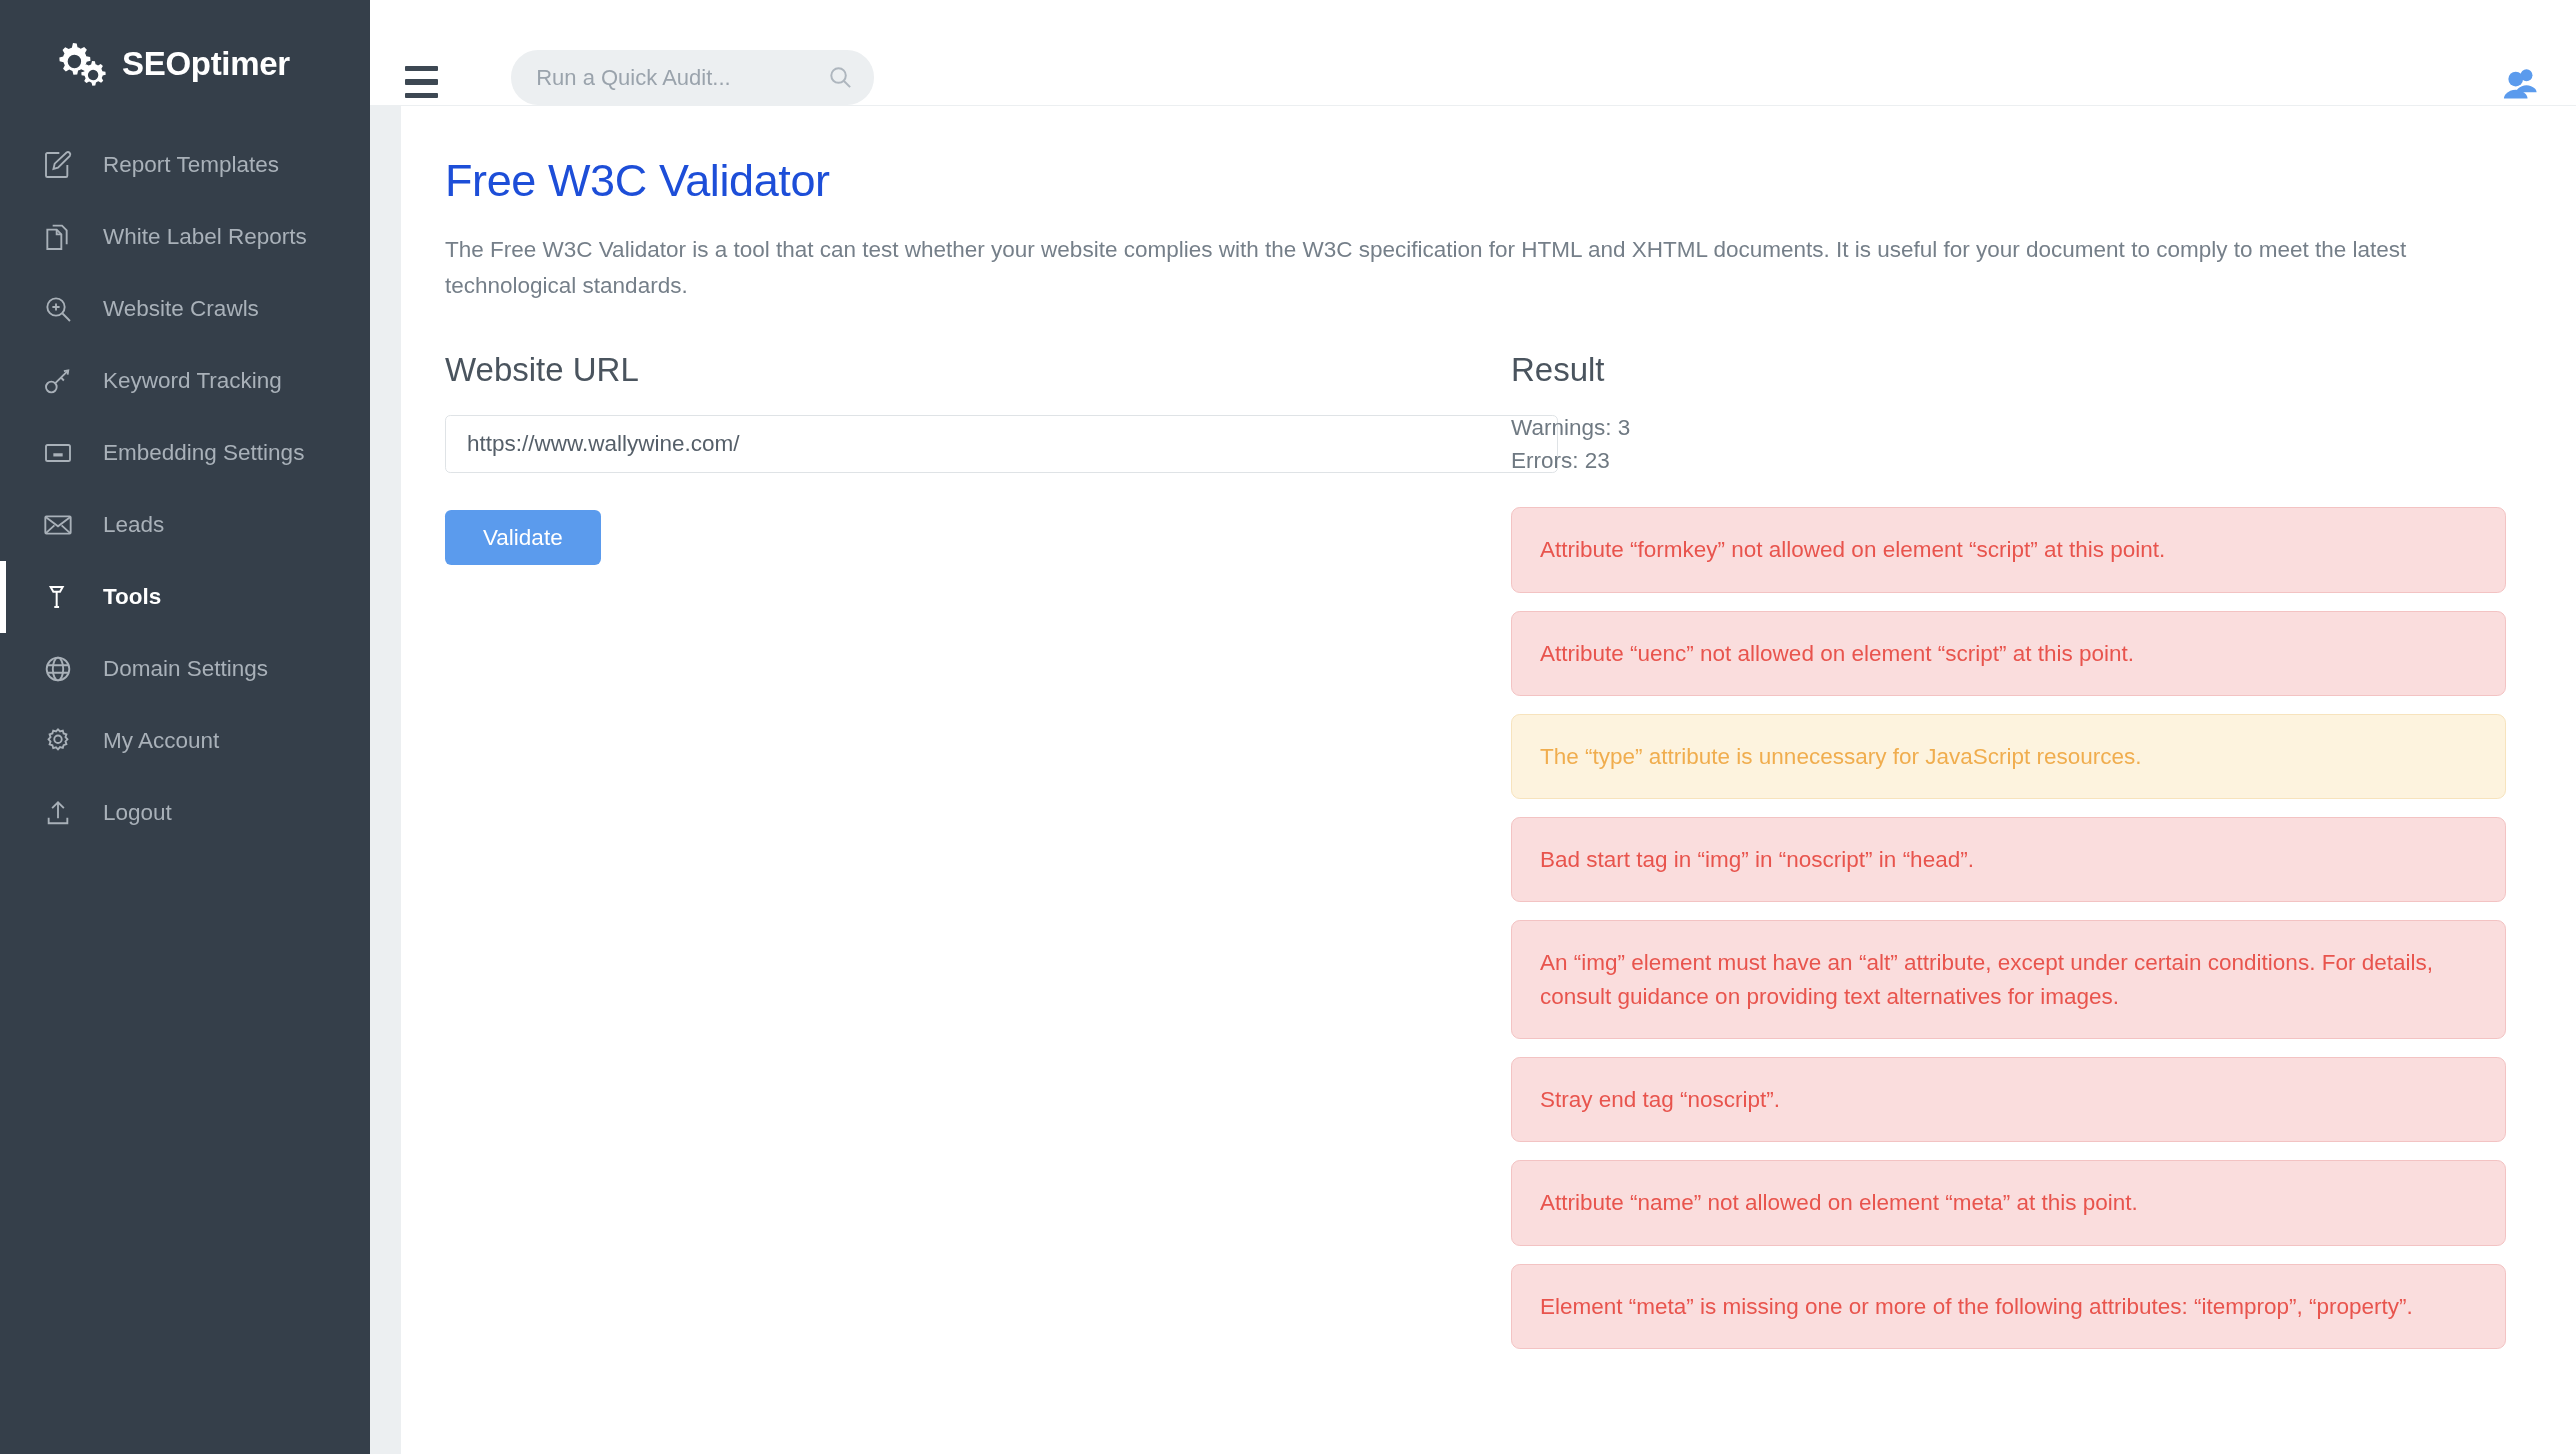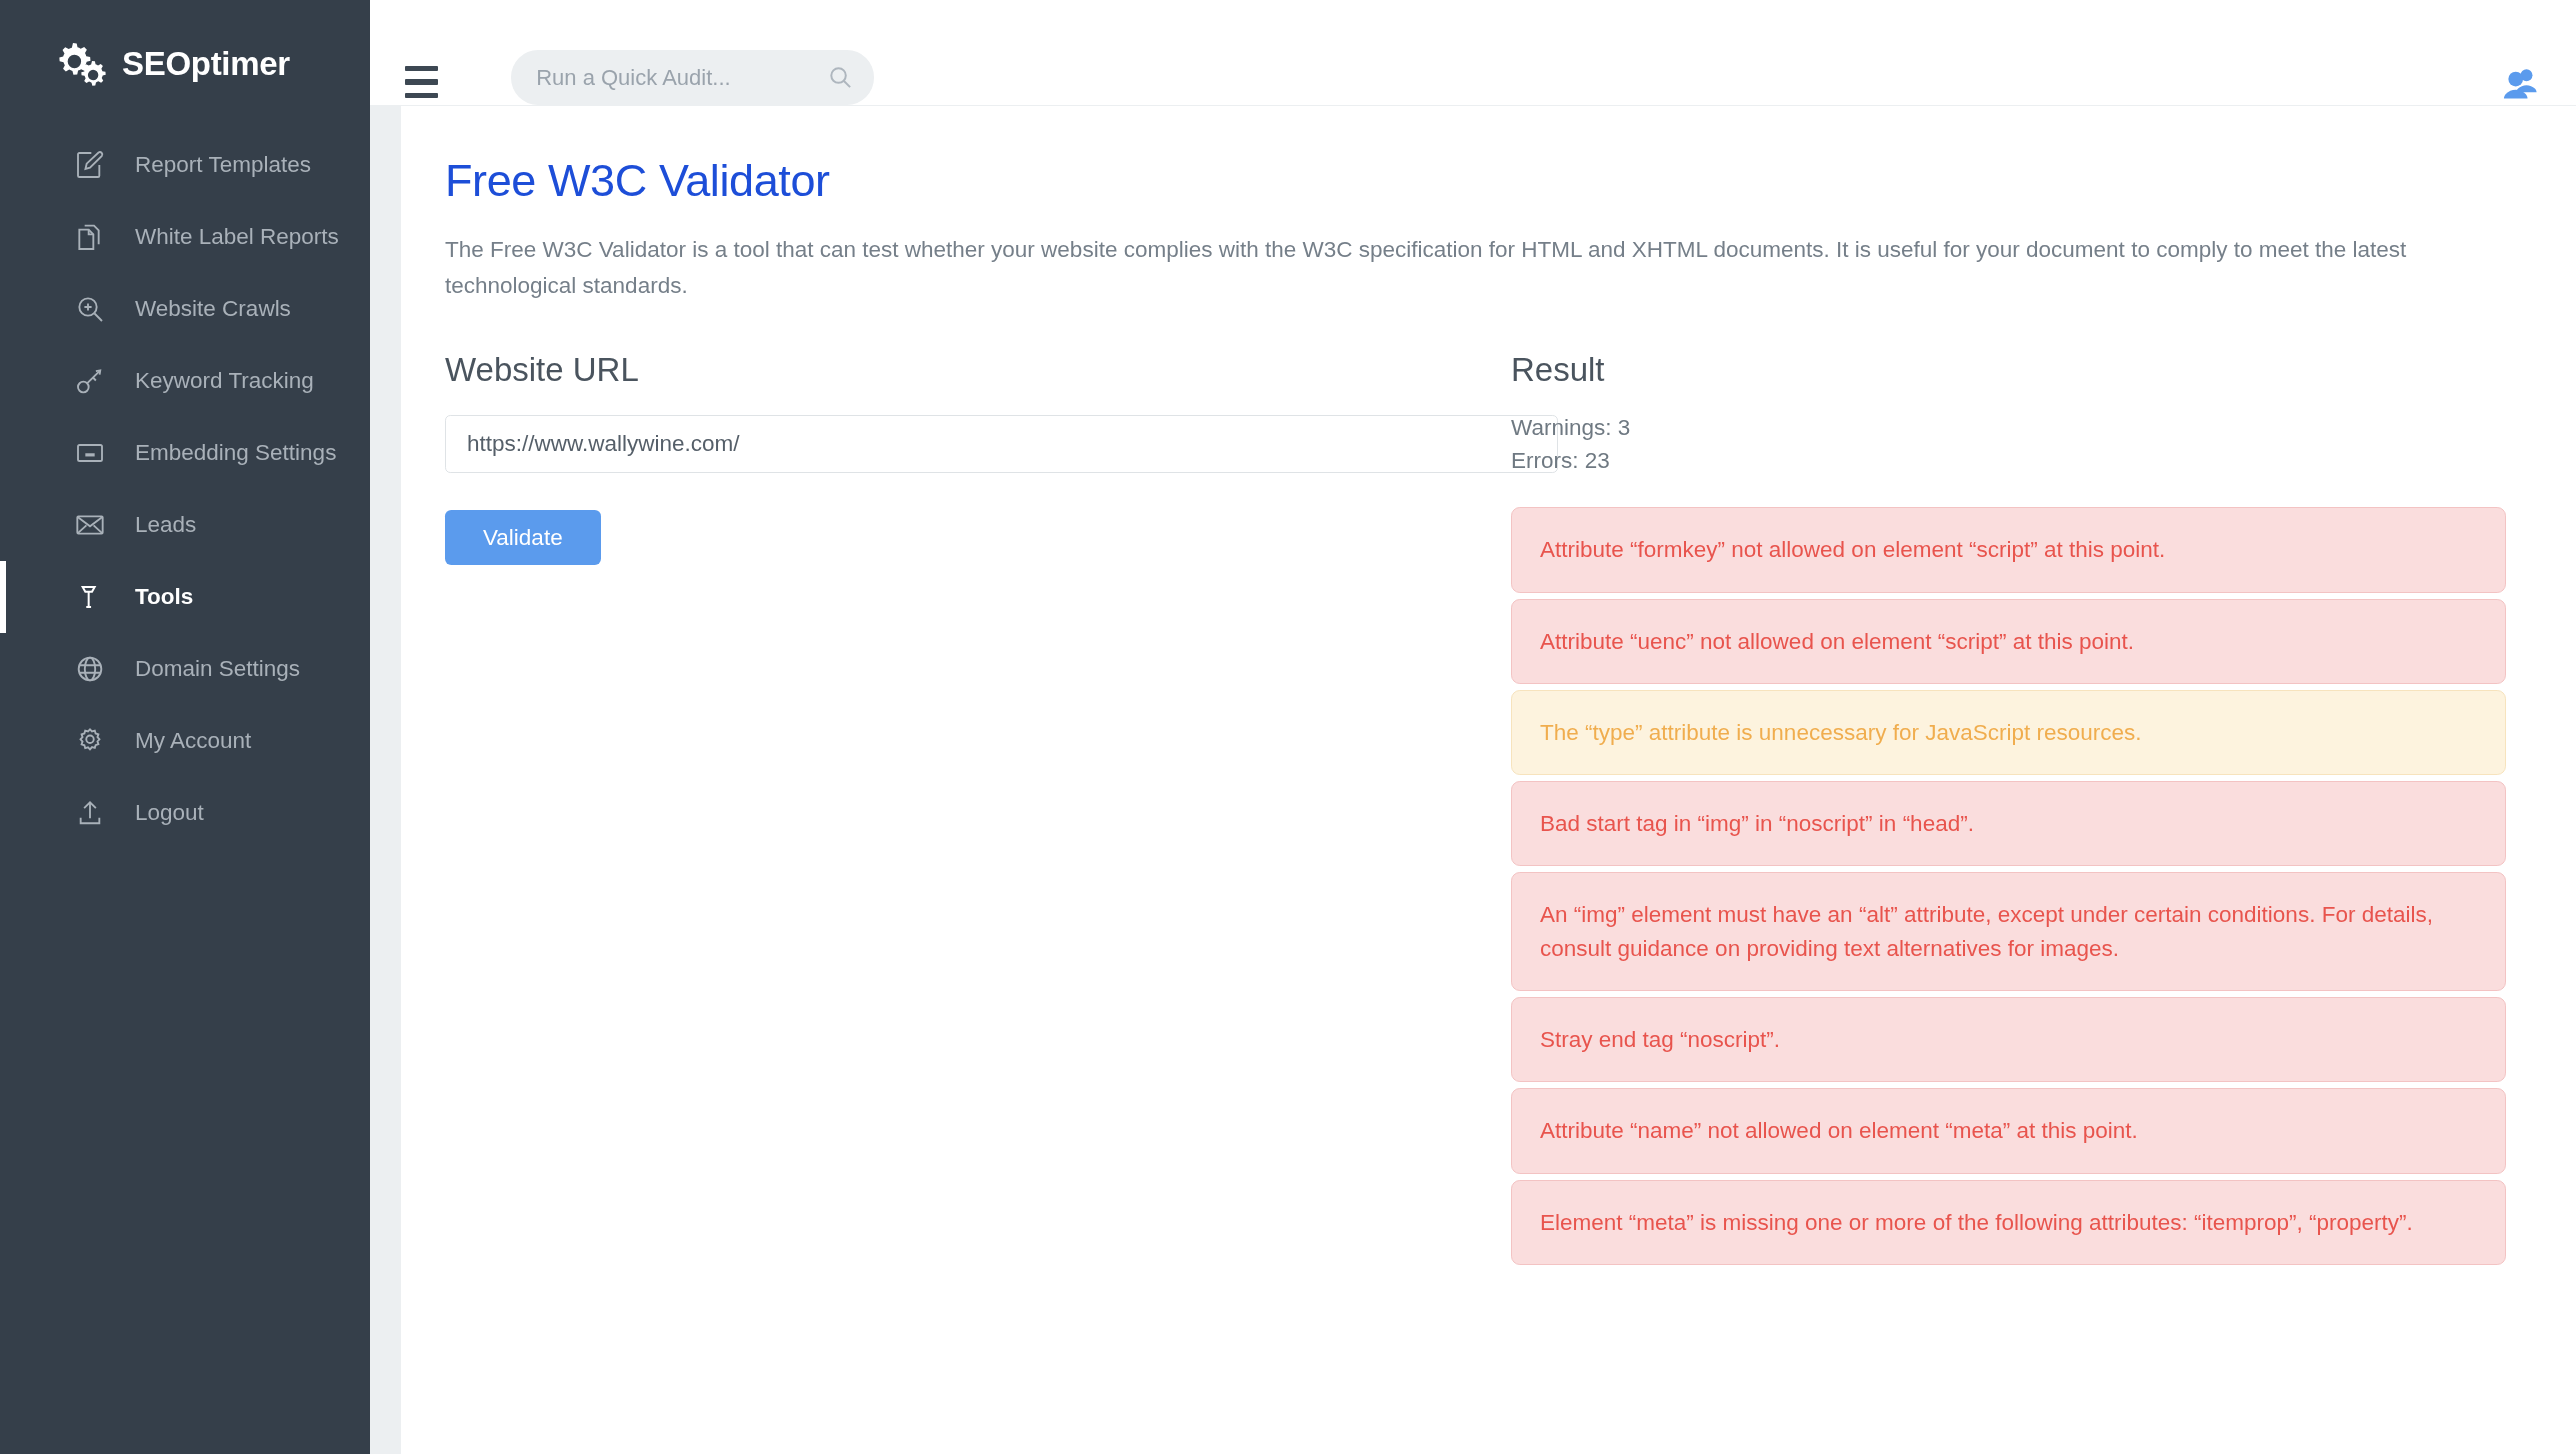--- a/index.html
+++ b/index.html
@@ -42,21 +42,21 @@
     letter-spacing: -0.3px;
     white-space: nowrap;
   }
 
   .nav { margin-top: 30px; }
 
   .nav-item {
     display: flex;
     align-items: center;
     height: 72px;
-    padding-left: 72px;
+    padding-left: 40px;
     position: relative;
     cursor: pointer;
     text-decoration: none;
   }
   .nav-item .nav-icon {
     width: 35px;
     height: 35px;
     flex: 0 0 35px;
     display: flex;
     align-items: center;
@@ -222,21 +222,21 @@
 
   .counts {
     font-size: 22.5px;
     line-height: 1.45;
     color: #6f7982;
     margin-top: -3.5px;
     margin-bottom: 30px;
   }
   .counts div { white-space: nowrap; }
 
-  .msg-list { display: flex; flex-direction: column; gap: 6px; }
+  .msg-list { display: flex; flex-direction: column; gap: 18px; }
   .msg {
     border-radius: 8.8px;
     padding: 25px 28px;
     font-size: 22.5px;
     line-height: 1.48;
     min-height: 74px;
     display: flex;
     align-items: center;
   }
   .msg.error {

